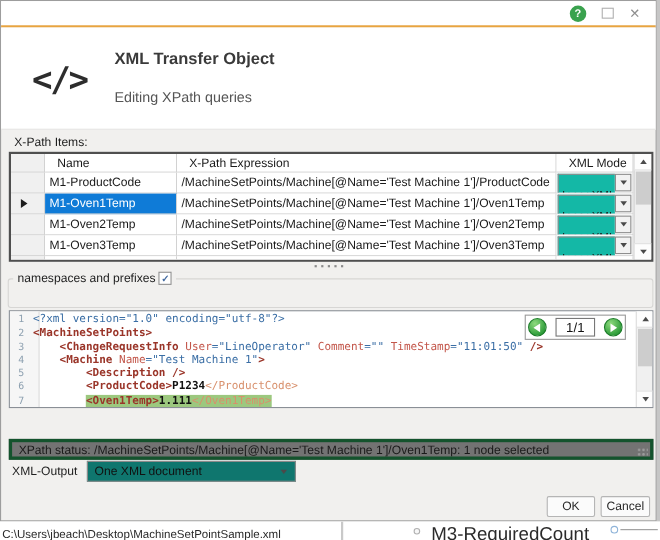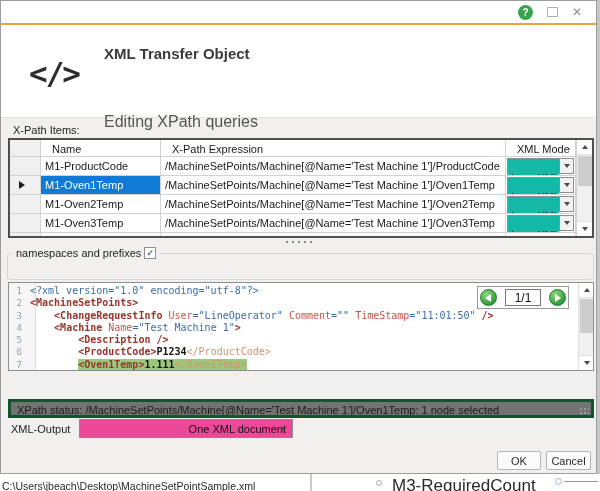--- a/index.html
+++ b/index.html
@@ -12,21 +12,21 @@
 
   .titlebar { position:absolute; left:0; top:0; width:100%; height:22px; background:#fff; display:flex; justify-content:flex-end; align-items:center; gap:14px; padding-right:14px; }
   .help-btn { width:15px; height:15px; border-radius:50%; background:#3aa24e; color:#fff; font-size:10px; font-weight:bold; display:flex; align-items:center; justify-content:center; cursor:default; }
   .max-btn { width:11px; height:10px; border:1px solid #b0b0b0; background:#fff; }
   .close-btn { color:#8f8f8f; font-size:12px; line-height:12px; }
   .accent { position:absolute; left:0; top:22px; width:100%; height:2px; background:#e9a43f; }
 
   .header { position:absolute; left:0; top:24px; width:100%; height:93px; background:#fff; border-bottom:1px solid #e4e3e1; }
   .app-icon { position:absolute; left:28px; top:30px; font-family:"DejaVu Sans Mono", monospace; font-weight:bold; font-size:31px; color:#2d2d2d; letter-spacing:-2px; }
   .hdr-title { position:absolute; left:103px; top:20px; font-size:15px; font-weight:bold; color:#3a3a3a; }
-  .hdr-sub { position:absolute; left:103px; top:56px; font-size:16px; color:#555;margin-top:32px; }
+  .hdr-sub { position:absolute; left:103px; top:56px; font-size:13px; color:#555; }
 
   .items-label { position:absolute; left:12px; top:123px; font-size:11px; color:#1e1e1e; }
 
   
   .grid { position:absolute; left:7px; top:137px; width:586px; height:100px; background:#fff; border:2px solid #4f4f4f; overflow:hidden; }
   .grid-inner { position:absolute; left:0; top:0; right:16px; bottom:0; }
   .grid-row, .grid-head { display:grid; grid-template-columns:31px 120px 345px 70px; }
   .grid-head { height:17px; }
   .grid-row { height:19px; }
   .grid-row.partial { height:8px; }
@@ -76,21 +76,21 @@
   .pager-btn { width:17px; height:17px; border-radius:50%; border:1px solid #1d7c2a; background:radial-gradient(circle at 35% 28%, #8ed97d, #2f9e3b 72%); display:flex; align-items:center; justify-content:center; }
   .tri-left  { width:0; height:0; border-top:4px solid transparent; border-bottom:4px solid transparent; border-right:6px solid #fff; margin-right:1px; }
   .tri-right { width:0; height:0; border-top:4px solid transparent; border-bottom:4px solid transparent; border-left:6px solid #fff; margin-left:1px; }
   .pager-val { width:36px; height:17px; border:1px solid #777; background:#fff; display:flex; align-items:center; justify-content:center; font-size:12px; color:#111; }
 
   
   .status-box { position:absolute; left:7px; top:398px; width:586px; height:19px; background:#737373; border:3px solid #14532d; font-size:11px; color:#1a1a1a; line-height:17px; padding-left:6px; white-space:nowrap; overflow:hidden; }
   .grip { position:absolute; right:2px; top:5px; width:10px; height:9px; background-image:radial-gradient(#9a9a9a 1px, transparent 1.3px); background-size:4px 4px; }
 
   .out-label { position:absolute; left:10px; top:422px; font-size:11px; color:#1e1e1e; }
-  .out-combo { position:absolute; left:78px; top:418px; width:214px; height:19px; background:#ec4899; border:1px solid #8a8a8a; display:flex; align-items:center; font-size:11px; color:#111; padding:0 6px;justify-content:flex-end; }
+  .out-combo { position:absolute; left:78px; top:418px; width:190px; height:19px; background:#0f766e; border:1px solid #8a8a8a; display:flex; align-items:center; font-size:11px; color:#111; padding:0 6px; }
   .out-combo .tri-down { position:absolute; right:7px; }
 
   .btn { position:absolute; top:450px; height:19px; background:#fbfbfb; border:1px solid #b5b5b5; border-radius:2px; font-size:11px; color:#2a2a2a; display:flex; align-items:center; justify-content:center; }
   .btn-ok { left:496px; width:44px; }
   .btn-cancel { left:545px; width:45px; }
 
   
   .bg-strip { position:absolute; left:0; top:474px; width:600px; height:17px; background:#fff; overflow:hidden; }
   .bg-path { position:absolute; left:2px; top:6px; font-size:10.5px; color:#2a2a2a; white-space:nowrap; }
   .bg-divider { position:absolute; left:310px; top:0; width:2px; height:17px; background:#c9c9c9; }

